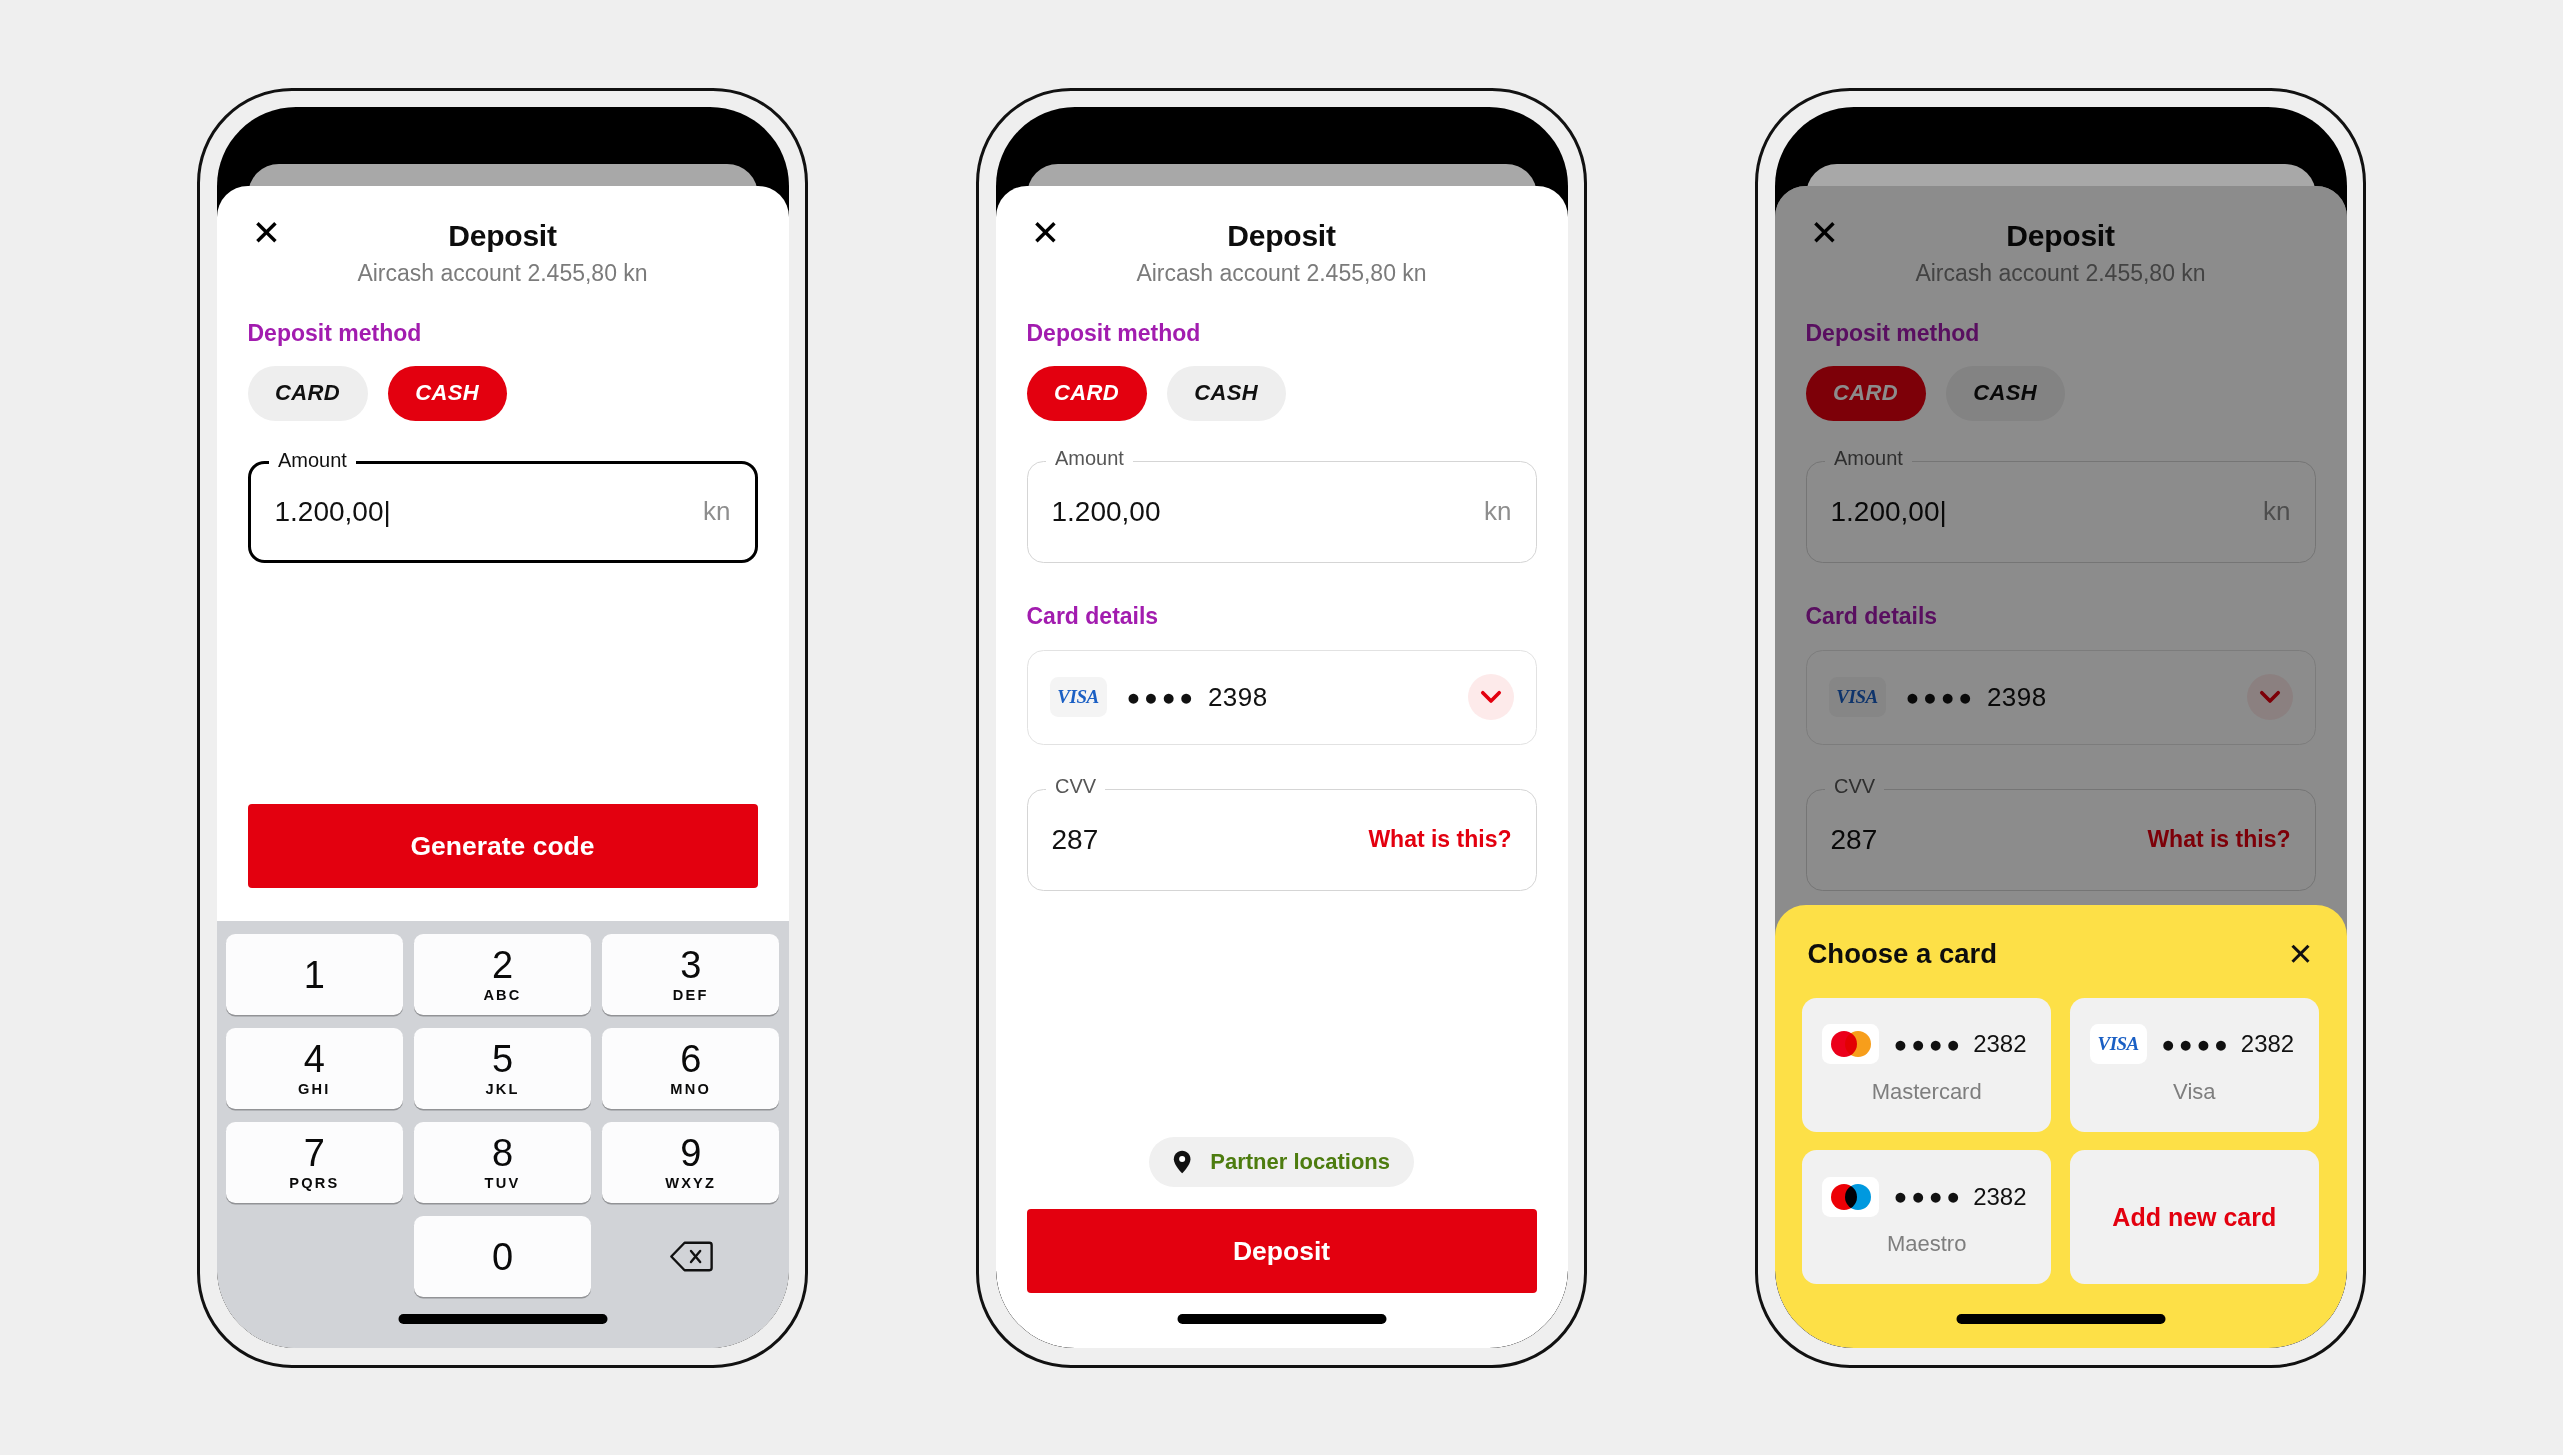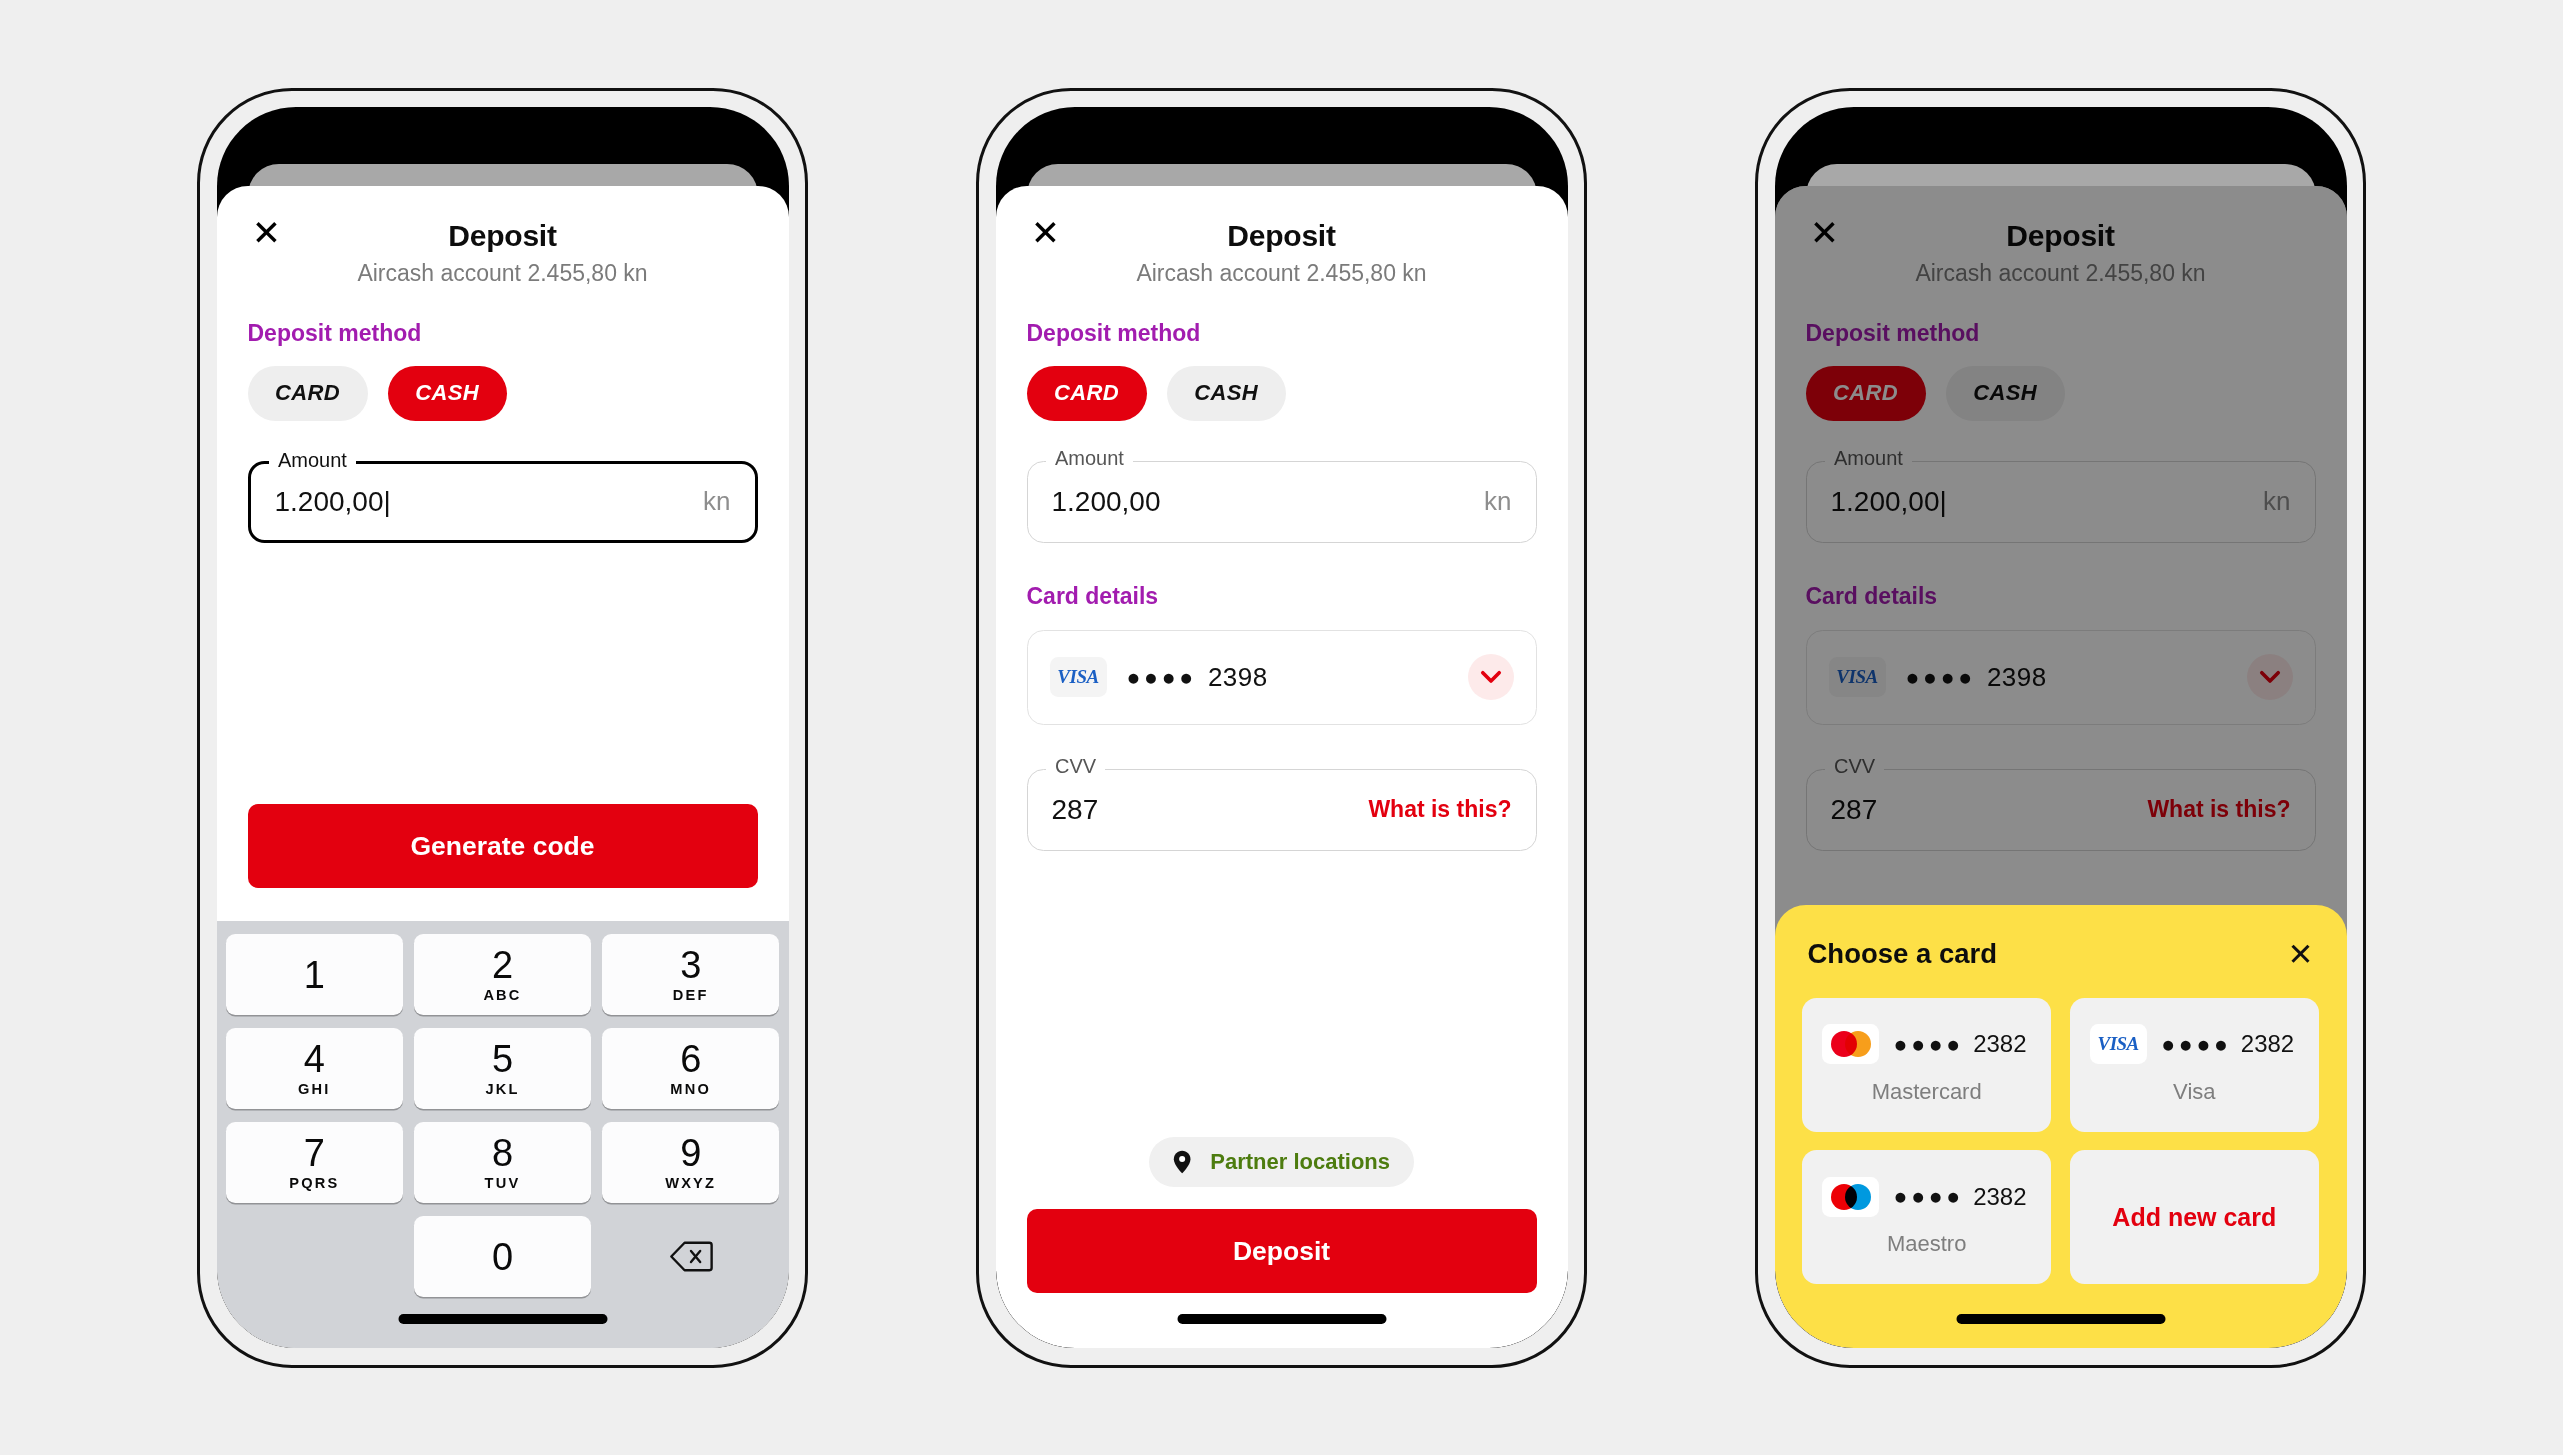--- a/index.html
+++ b/index.html
@@ -127,21 +127,21 @@
     white-space: nowrap;
   }
   .chip.active { background: #e3000f; color: #fff; }
 
   
   .field {
     position: relative;
     margin-top: 40px;
     border: 1.5px solid #d5d5d5;
     border-radius: 16.5px;
-    height: 82px;
+    height: 102px;
     display: flex;
     align-items: center;
     padding: 0 24px;
   }
   .field.focused { border: 3.1px solid #000; }
   .field-legend {
     position: absolute;
     top: -13.7px; left: 18.3px;
     background: #fff;
     padding: 0 9.2px;
@@ -217,21 +217,21 @@
     flex: 0 0 auto;
     cursor: pointer;
   }
   .chev-btn svg { display: block; }
 
   
   .spacer { flex: 1 1 auto; }
   .btn-primary {
     background: #e3000f;
     color: #fff;
-    border-radius: 10px;
+    border-radius: 4px;
     height: 84px;
     display: flex; align-items: center; justify-content: center;
     font-size: 26.5px; font-weight: bold;
     cursor: pointer;
   }
   .pill-ghost {
     align-self: center;
     background: #f0f0f0;
     border-radius: 914px;
     padding: 12px 24px;

